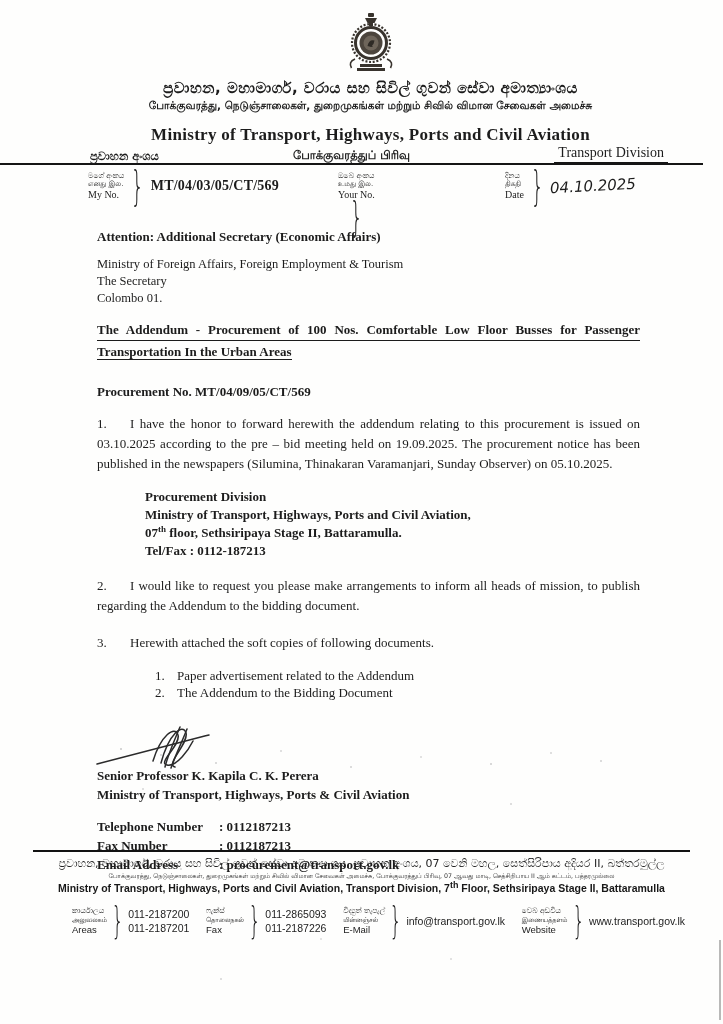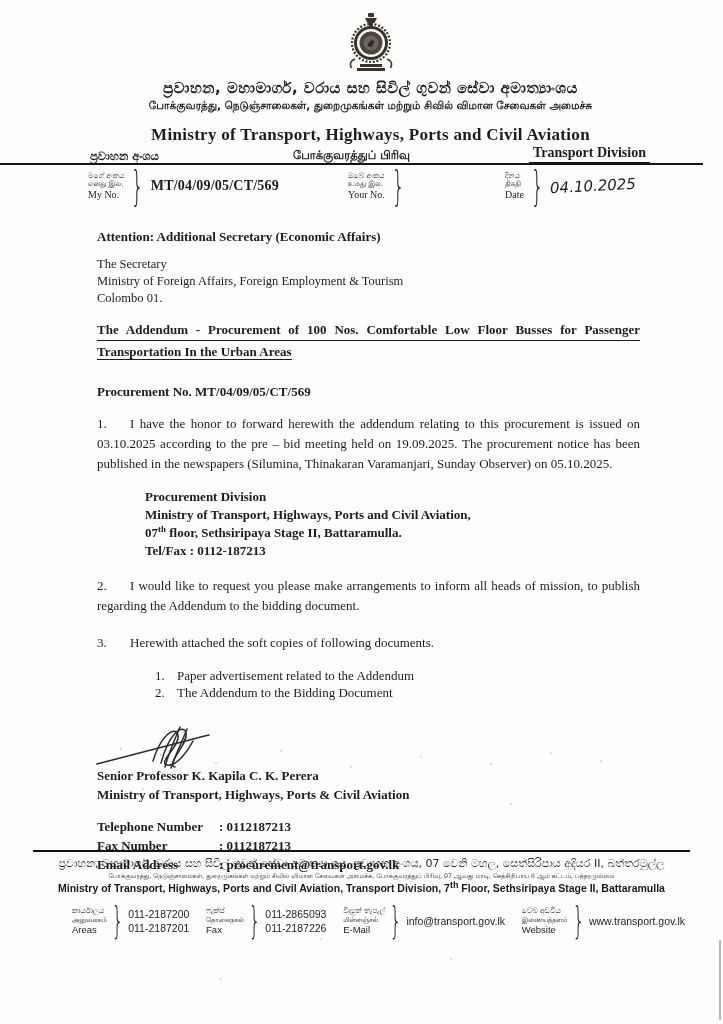--- a/index.html
+++ b/index.html
@@ -13,21 +13,21 @@
   .header { padding-top:12px; text-align:center;padding-left:18px; }
   .emblem { display:block; margin:0 auto; }
   .ministry-si { font-family:"DejaVu Sans",sans-serif; font-size:15px; font-weight:bold; margin-top:5px; letter-spacing:.5px; }
   .ministry-ta { font-family:"DejaVu Sans",sans-serif; font-size:10.5px; font-weight:bold; margin-top:2px; }
   .ministry-en { font-size:17px; font-weight:bold; margin-top:12px; letter-spacing:.3px; }
 
   
   .division-row { position:relative; margin:3px 20px 0 0; height:17px; border-bottom:2px solid #151515; }
   .division-si { position:absolute; left:90px; bottom:0; font-family:"DejaVu Sans",sans-serif; font-size:11.5px; font-weight:bold; }
   .division-ta { position:absolute; left:50%; transform:translateX(-50%); bottom:0; font-family:"DejaVu Sans",sans-serif; font-size:11.5px; font-weight:bold; }
-  .division-en { position:absolute; right:53px; bottom:-1px; font-size:14px; font-weight:bold; border-bottom:2.5px solid #151515; padding:0 4px 1px 4px; }
+  .division-en { position:absolute; right:35px; bottom:-1px; font-size:14px; font-weight:normal; border-bottom:2.5px solid #151515; padding:0 4px 1px 4px; }
 
   
   .ref-row { position:relative; height:56px; }
   .ref-group { position:absolute; top:6px; display:flex; align-items:center; }
   .ref-labels { display:flex; flex-direction:column; line-height:1.25; }
   .lbl-si { font-family:"DejaVu Sans",sans-serif; font-size:7.5px; }
   .lbl-ta { font-family:"DejaVu Sans",sans-serif; font-size:7px; }
   .lbl-en { font-size:10px; }
   .brace { font-family:"DejaVu Sans",sans-serif; font-weight:100; font-size:26px; transform:scale(.8,1.55); display:inline-block; margin:0 5px; color:#222; }
   .ref-value { font-size:14px; font-weight:bold; letter-spacing:.2px; }
@@ -116,23 +116,23 @@
   </div>
 
   <div class="ref-row">
     <div class="ref-group" style="left:88px;">
       <span class="ref-labels">
         <span class="lbl-si">මගේ අංකය</span>
         <span class="lbl-ta">எனது இல.</span>
         <span class="lbl-en">My No.</span>
       </span>
       <span class="brace">}</span>
-      <span class="ref-value">MT/04/09/05/CT/569</span>
-    </div>
-    <div class="ref-group" style="left:348px;">
+      <span class="ref-value">MT/04/03/05/CT/569</span>
+    </div>
+    <div class="ref-group" style="left:338px;flex-direction:column;">
       <span class="ref-labels">
         <span class="lbl-si">ඔබේ අංකය</span>
         <span class="lbl-ta">உமது இல.</span>
         <span class="lbl-en">Your No.</span>
       </span>
       <span class="brace">}</span>
       <span class="ref-value"></span>
     </div>
     <div class="ref-group" style="left:505px;">
       <span class="ref-labels">
@@ -142,22 +142,22 @@
       </span>
       <span class="brace">}</span>
       <span class="date-value">04.10.2025</span>
     </div>
   </div>
 
   <div class="body">
     <div class="attention">Attention: Additional Secretary (Economic Affairs)</div>
 
     <div class="recipient">
+      <div>Ministry of Foreign Affairs, Foreign Employment &amp; Tourism</div>
       <div>The Secretary</div>
-      <div>Ministry of Foreign Affairs, Foreign Employment &amp; Tourism</div>
       <div>Colombo 01.</div>
     </div>
 
     <div class="subject">
       <div class="subject-l1">The Addendum - Procurement of 100 Nos. Comfortable Low Floor Busses for Passenger</div>
       <div class="subject-l2"><span>Transportation  In the Urban Areas</span></div>
     </div>
 
     <div class="proc-no">Procurement No. MT/04/09/05/CT/569</div>
 

